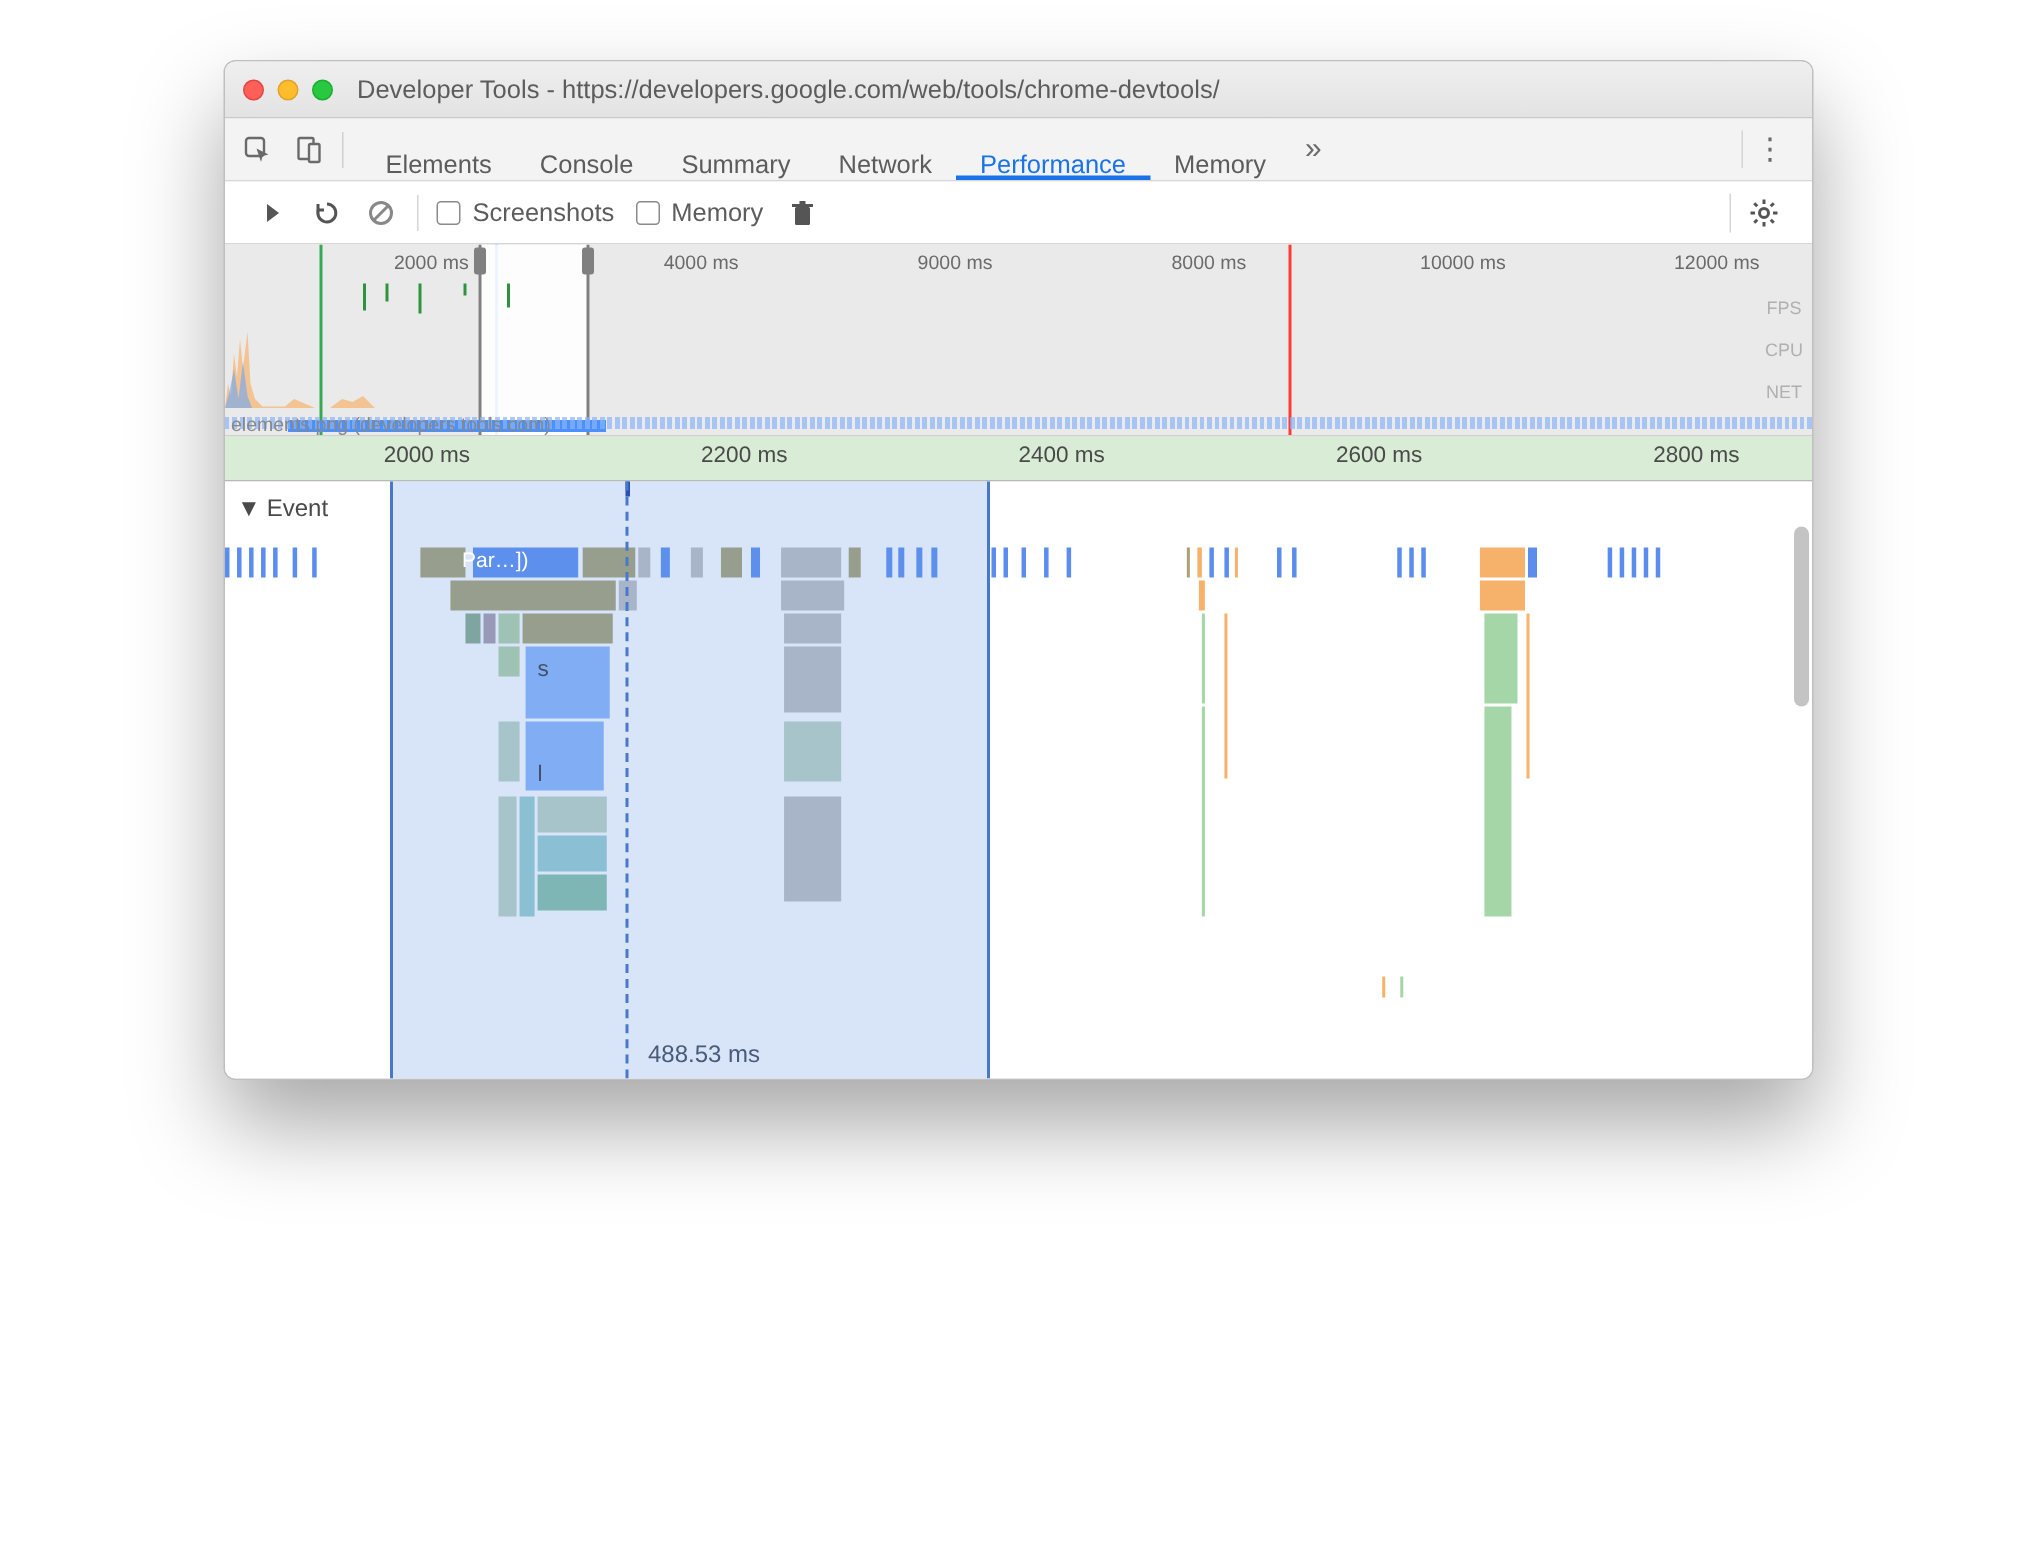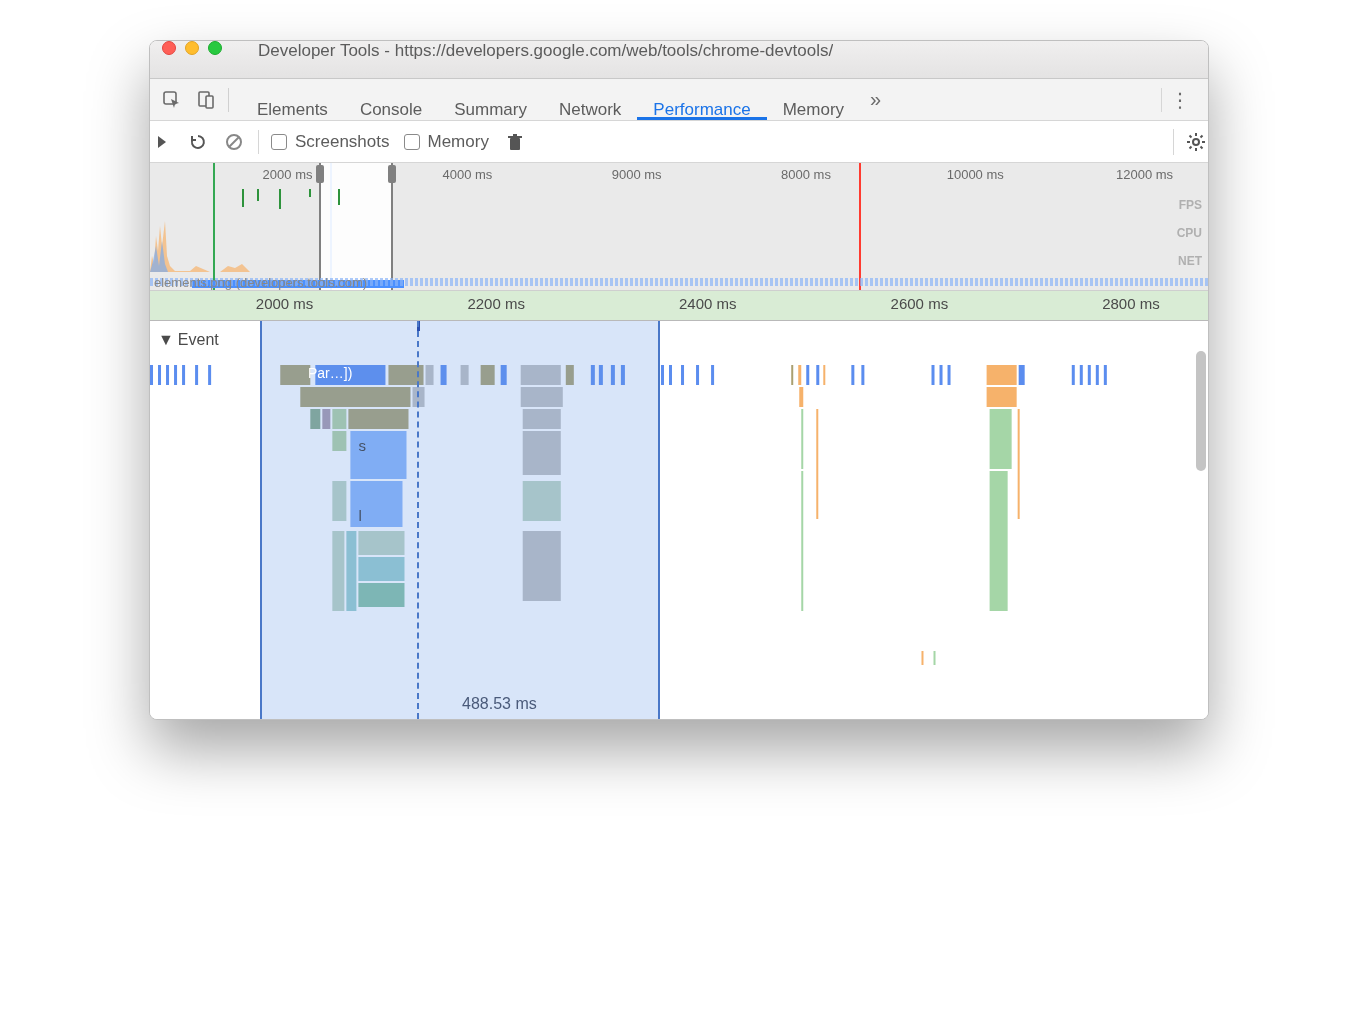--- a/index.html
+++ b/index.html
@@ -19,23 +19,22 @@
     box-shadow: 0 30px 60px rgba(0,0,0,0.35);
     background: #fff;
     overflow: hidden;
   }
   
   .titlebar {
     height: 38px;
     background: linear-gradient(#f0efef, #e4e3e3);
     border-bottom: 1px solid #c8c8c8;
     display: flex;
-    align-items: flex-start;
+    align-items: center;
     padding: 0 12px;
-    gap: 20px;
   }
   .traffic { display: flex; gap: 9px; margin-right: 16px; }
   .dot { width: 14px; height: 14px; border-radius: 50%; }
   .dot.red { background: #ff5f57; border: 0.5px solid #e24640; }
   .dot.yellow { background: #ffbd2e; border: 0.5px solid #e1a325; }
   .dot.green { background: #28c940; border: 0.5px solid #1dac2f; }
   .title { font-size: 17px; color: #5c5c5c; white-space: nowrap; overflow: hidden; text-overflow: ellipsis; }
   
   .tabsrow {
     height: 42px;
@@ -55,40 +54,40 @@
     cursor: pointer;
   }
   .tab.active { color: #1a73e8; box-shadow: inset 0 -3px 0 #1a73e8; }
   .spacer { flex: 1; }
   .more { font-size: 20px; color: #6a6a6a; padding: 0 10px; cursor: pointer; }
   .dots { font-size: 20px; color: #6a6a6a; padding: 0 8px; cursor: pointer; border-left: 1px solid #d6d6d6; margin-left: 8px; }
   
   .toolbar {
     height: 42px;
     display: flex; align-items: center;
-    padding: 0 0;
+    padding: 0 20px;
     border-bottom: 1px solid #d6d6d6;
     background: #fff;
   }
   .tb-group { display: flex; align-items: center; gap: 12px; padding-right: 12px; border-right: 1px solid #d6d6d6; margin-right: 12px; }
   .chk { display: flex; align-items: center; gap: 8px; font-size: 17px; color: #5c5c5c; cursor: pointer; }
   .chk .box { width: 16px; height: 16px; border: 1.5px solid #8a8a8a; border-radius: 3px; background: #fff; }
   .gear { margin-left: auto; }
   
   .overview {
     height: 128px;
     background: #eaeaea;
     border-bottom: 1px solid #cfcfcf;
     position: relative;
     overflow: hidden;
   }
   .ovr-ruler { position: absolute; top: 4px; left: 0; right: 0; height: 16px; font-size: 13px; color: #6a6a6a; }
   .ovr-tick { position: absolute; transform: translateX(-50%); }
   .ovr-labels { position: absolute; right: 6px; top: 28px; text-align: right; }
-  .ovr-labels div { font-size: 12px; font-weight: bold; color: #b0b0b0; line-height: 28px; }
+  .ovr-labels div { font-size: 12px; font-weight: normal; color: #b0b0b0; line-height: 28px; text-align: center; }
   .ovr-redline { position: absolute; top: 0; bottom: 0; width: 2px; background: #ff3b30; }
   .ovr-blueline { position: absolute; top: 0; bottom: 0; width: 2px; background: #4a90ff; }
   .ovr-greenline { position: absolute; top: 0; bottom: 0; width: 2px; background: #34a853; }
   .ovr-sel { position: absolute; top: 0; bottom: 0; background: rgba(255,255,255,0.9); border-left: 2px solid #808080; border-right: 2px solid #808080; }
   .ovr-handle { position: absolute; top: 2px; width: 8px; height: 18px; background: #808080; border-radius: 2px; }
   .ovr-cpu { position: absolute; bottom: 18px; left: 0; right: 0; height: 56px; }
   .ovr-net { position: absolute; bottom: 4px; left: 0; right: 0; height: 8px; background: repeating-linear-gradient(90deg,#8ab4f8 0 3px,transparent 3px 5px); opacity: 0.7; }
   .ovr-netbar { position: absolute; bottom: 2px; height: 8px; background: #4a90ff; }
   
   .rulerrow {
@@ -99,21 +98,21 @@
   }
   .ruler-tick { position: absolute; top: 4px; }
   .ruler-ellipsis { position: absolute; bottom: -14px; left: 50%; transform: translateX(-50%); color: #6a6a6a; font-size: 16px; letter-spacing: 2px; }
   
   .flame-outer { position: relative; height: 398px; background: #fff; }
   .main-label { position: absolute; top: 10px; left: 8px; font-size: 16px; color: #4a4a4a; display: flex; align-items: center; gap: 4px; cursor: pointer; }
   .flame { position: absolute; top: 0; left: 0; right: 16px; bottom: 0; }
   .sel-region { position: absolute; top: 0; bottom: 0; background: rgba(100,150,230,0.25); border-left: 2px solid #4a78c8; border-right: 2px solid #4a78c8; }
   .sel-ind { position: absolute; top: 0; width: 3px; height: 10px; background: #2a4fb0; }
   .sel-dashed { position: absolute; top: 0; bottom: 0; width: 0; border-left: 2px dashed #4a78c8; }
-  .sel-size { position: absolute; bottom: 6px; font-size: 16px; color: #4a5a7a; margin-left: 30px; }
+  .sel-size { position: absolute; bottom: 6px; font-size: 16px; color: #4a5a7a; }
   .flame-scroll { position: absolute; right: 2px; top: 30px; width: 10px; height: 120px; background: #c4c4c4; border-radius: 5px; }
   
   .btabs {
     height: 40px;
     display: flex; align-items: center;
     background: #f3f3f3;
     border-top: 1px solid #cfcfcf;
     padding-left: 0; font-size: 17px;
   }
   .btab { padding: 0 16px; height: 100%; display: flex; align-items: center; color: #5c5c5c; cursor: pointer; }

